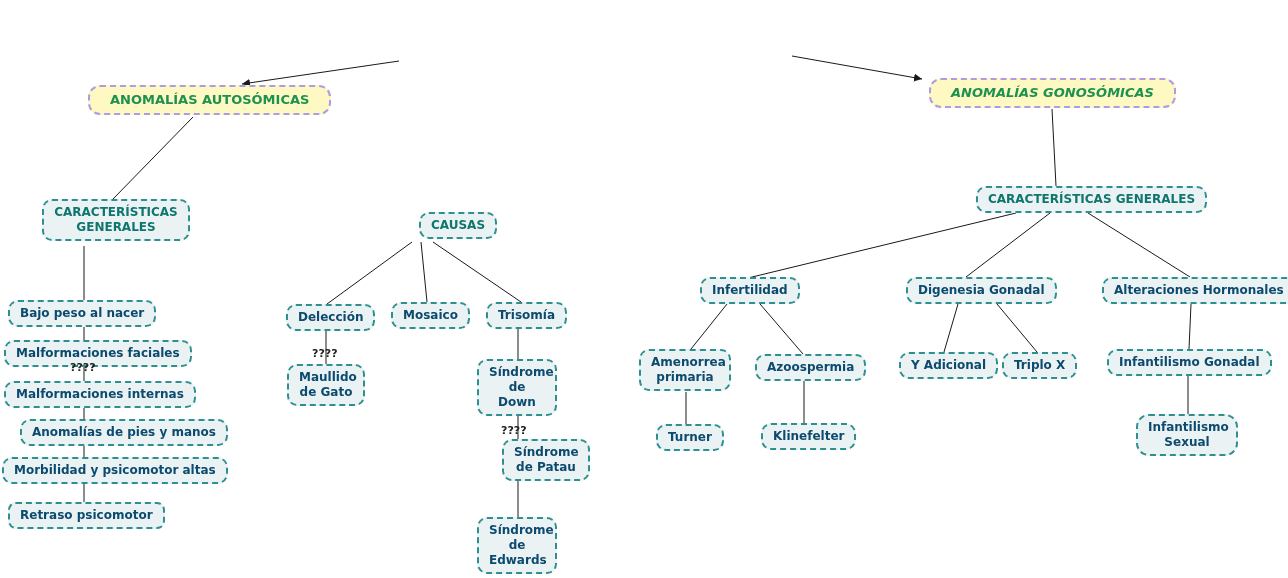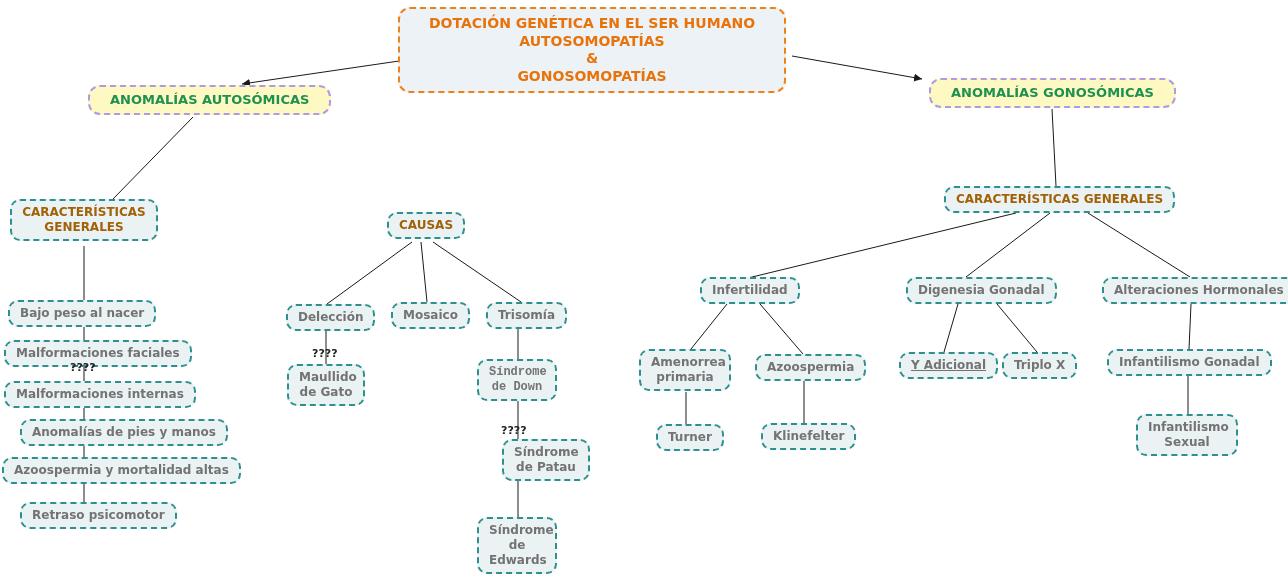--- a/index.html
+++ b/index.html
@@ -16,21 +16,21 @@
 
   .node {
     position: absolute; z-index: 2;
     border: 2px dashed #2E8F8F;
     border-radius: 10px;
     background: #EBF2F4;
     padding: 4px 10px;
     font-weight: bold;
     font-size: 12px;
     line-height: 1.25;
-    color: #737373;
+    color: #0c4a6e;
     white-space: nowrap;
     text-align: center;
   }
   .multi { white-space: normal; }
 
   .title-node {
     border: 2px dashed #F08118;
     border-radius: 12px;
     color: #E8730A;
     font-size: 14px;
@@ -38,21 +38,21 @@
     background: #ECF2F5;
   }
   .branch {
     border-color: #AD9CE3;
     background: #fef9c3;
     color: #1E9150;
     font-size: 13px;
     padding: 5px 20px;
     border-radius: 12px;
   }
-  .general { color: #a16207; }
+  .general { color: #0f766e; margin-left: 32px; }
 
   .linklabel {
     position: absolute; z-index: 3;
     font-size: 11px; font-weight: bold;
     color: #222222;
   }
 </style>
 </head>
 <body>
 
@@ -84,64 +84,58 @@
     <line x1="727" y1="304" x2="691" y2="349"></line>
     <line x1="760" y1="304" x2="803" y2="354"></line>
     <line x1="686" y1="392" x2="686" y2="424"></line>
     <line x1="804" y1="381" x2="804" y2="423"></line>
     <line x1="958" y1="304" x2="944" y2="352"></line>
     <line x1="997" y1="304" x2="1037" y2="352"></line>
     <line x1="1191" y1="304" x2="1189" y2="349"></line>
     <line x1="1188" y1="376" x2="1188" y2="414"></line>
   </svg>
 
-  <div class="node title-node multi" style="left:398px; top:7px; width:388px;">
-    <div>DOTACIÓN GENÉTICA EN EL SER HUMANO</div>
-    <div>AUTOSOMOPATÍAS</div>
-    <div>&amp;</div>
-    <div>GONOSOMOPATÍAS</div>
-  </div>
 
   <div class="node branch" style="left:88px; top:85px; min-width:238px;">ANOMALÍAS AUTOSÓMICAS</div>
 
   <div class="node general multi" style="left:10px; top:199px; width:148px;">CARACTERÍSTICAS GENERALES</div>
 
   <div class="node" style="left:8px; top:300px;">Bajo peso al nacer</div>
   <div class="node" style="left:4px; top:340px;">Malformaciones faciales</div>
   <div class="linklabel" style="left:70px; top:361px;">????</div>
   <div class="node" style="left:4px; top:381px;">Malformaciones internas</div>
   <div class="node" style="left:20px; top:419px;">Anomalías de pies y manos</div>
-  <div class="node" style="left:2px; top:457px;">Azoospermia y mortalidad altas</div>
-  <div class="node" style="left:20px; top:502px;">Retraso psicomotor</div>
+  <div class="node" style="left:2px; top:457px;">Morbilidad y psicomotor altas</div>
+  <div class="node" style="left:8px; top:502px;border-radius:8px;">Retraso psicomotor</div>
 
   <div class="node general" style="left:387px; top:212px;text-align:right;">CAUSAS</div>
 
   <div class="node" style="left:286px; top:304px;">Delección</div>
   <div class="node" style="left:391px; top:302px;">Mosaico</div>
   <div class="node" style="left:486px; top:302px;">Trisomía</div>
 
   <div class="linklabel" style="left:312px; top:347px;">????</div>
   <div class="node multi" style="left:287px; top:364px; width:78px;">Maullido de Gato</div>
 
-  <div class="node multi" style="left:477px; top:359px; width:80px;font-family:Liberation Mono, monospace;">Síndrome de Down</div>
+  <div class="node multi" style="left:477px; top:359px; width:80px;">Síndrome de Down</div>
   <div class="linklabel" style="left:501px; top:424px;">????</div>
   <div class="node multi" style="left:502px; top:439px; width:88px;">Síndrome de Patau</div>
   <div class="node multi" style="left:477px; top:517px; width:80px;">Síndrome de Edwards</div>
 
-  <div class="node branch" style="left:929px; top:78px; min-width:244px;">ANOMALÍAS GONOSÓMICAS</div>
+  <div class="node branch" style="left:929px; top:78px; min-width:244px;font-style:italic;">ANOMALÍAS GONOSÓMICAS</div>
 
   <div class="node general" style="left:944px; top:186px;">CARACTERÍSTICAS GENERALES</div>
 
   <div class="node" style="left:700px; top:277px;">Infertilidad</div>
   <div class="node multi" style="left:639px; top:349px; width:92px;">Amenorrea primaria</div>
   <div class="node" style="left:755px; top:354px;">Azoospermia</div>
   <div class="node" style="left:656px; top:424px;">Turner</div>
   <div class="node" style="left:761px; top:423px;">Klinefelter</div>
 
   <div class="node" style="left:906px; top:277px;">Digenesia Gonadal</div>
-  <div class="node" style="left:899px; top:352px;text-decoration:underline;">Y Adicional</div>
+  <div class="node" style="left:899px; top:352px;">Y Adicional</div>
   <div class="node" style="left:1002px; top:352px;">Triplo X</div>
 
   <div class="node" style="left:1102px; top:277px;">Alteraciones Hormonales</div>
   <div class="node" style="left:1107px; top:349px;">Infantilismo Gonadal</div>
-  <div class="node multi" style="left:1136px; top:414px; width:102px;">Infantilismo Sexual</div>
+  <div class="node multi" style="left:1136px; top:414px; width:102px;border-radius:13px;">Infantilismo Sexual</div>
 
 </div>
 
 </body></html>

